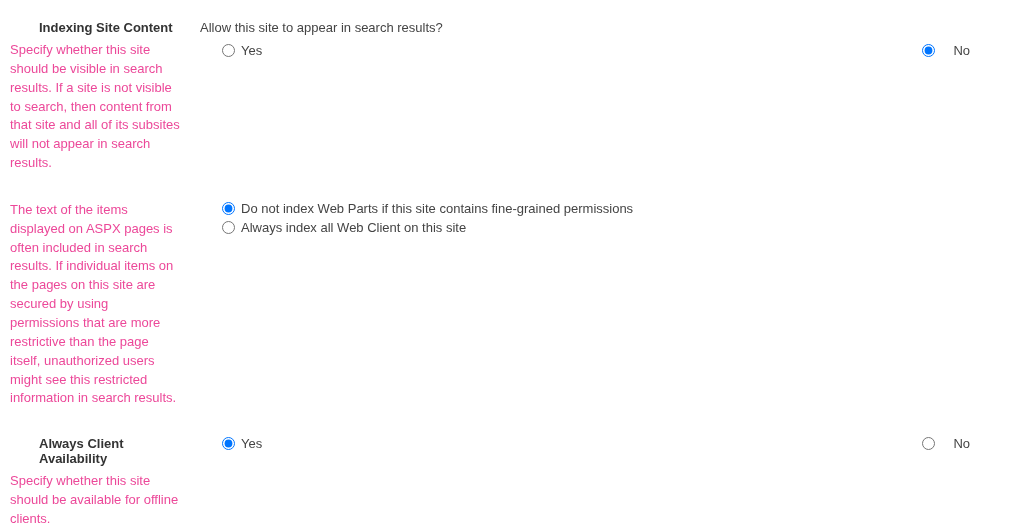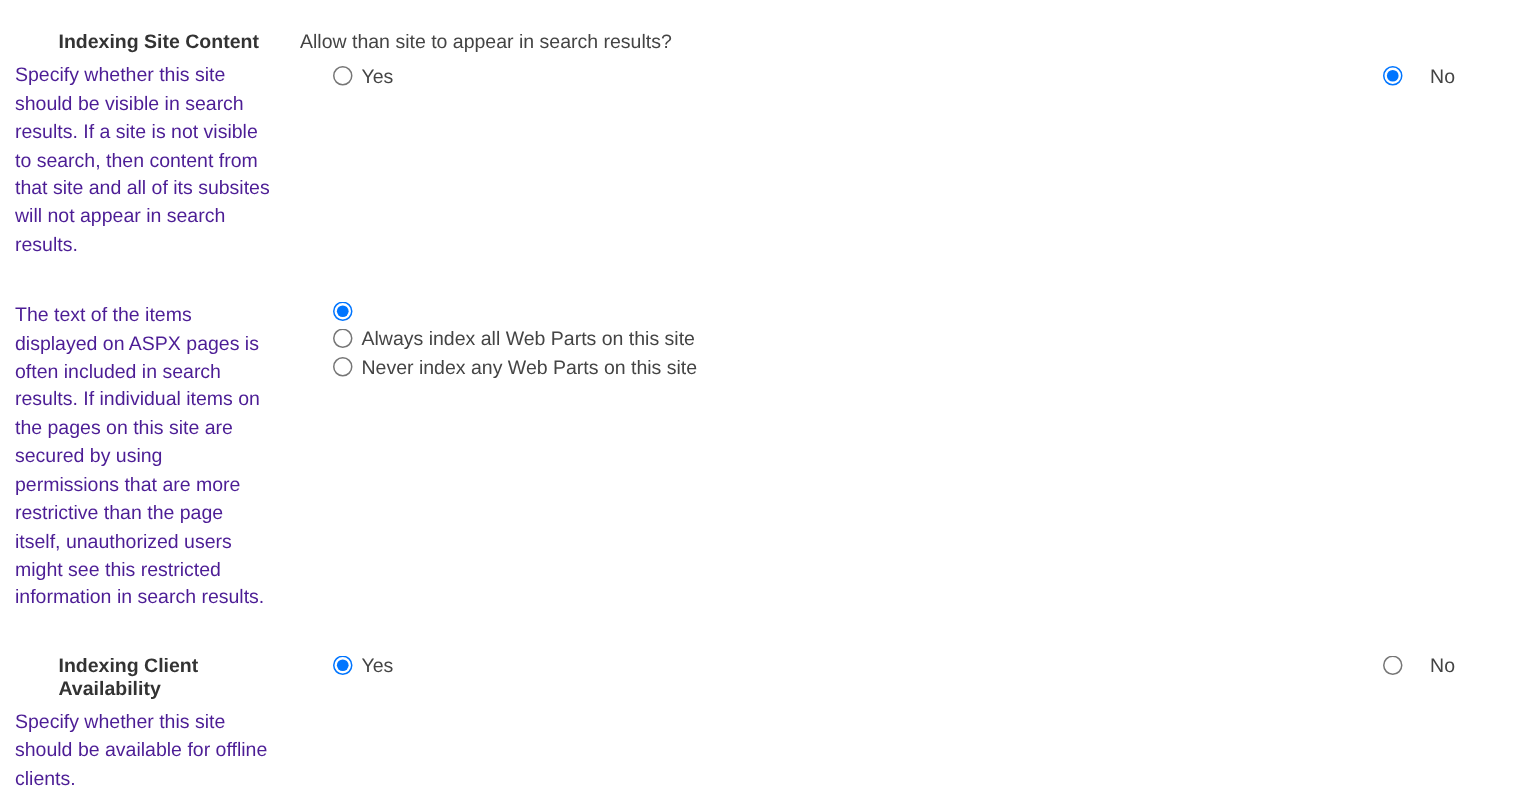--- a/index.html
+++ b/index.html
@@ -20,21 +20,21 @@
       flex-shrink: 0;
       padding-right: 10px;
     }
     .left .heading {
       font-weight: 600;
       color: #333;
       margin-bottom: 6px;
       padding-left: 29px;
     }
     .left .desc {
-      color: #4c1d95;
+      color: #ec4899;
       line-height: 1.45;
     }
     .right {
       flex: 1;
       padding-left: 10px;
       color: #444;
     }
     .prompt {
       margin-bottom: 8px;
     }
@@ -62,56 +62,53 @@
   </style>
 </head>
 <body>
 
 <div class="row">
   <div class="left">
     <div class="heading">Indexing Site Content</div>
     <div class="desc">Specify whether this site should be visible in search results. If a site is not visible to search, then content from that site and all of its subsites will not appear in search results.</div>
   </div>
   <div class="right">
-    <div class="prompt">Allow than site to appear in search results?</div>
+    <div class="prompt">Allow this site to appear in search results?</div>
     <div class="yn-row">
       <label class="yn-left">
         <input type="radio" name="indexing" style="">
         <span>Yes</span>
       </label>
       <label class="yn-right-opt">
         <input type="radio" name="indexing" checked="" style="">
         <span>No</span>
       </label>
     </div>
   </div>
 </div>
 
 <div class="row">
   <div class="left">
     <div class="desc">The text of the items displayed on ASPX pages is often included in search results. If individual items on the pages on this site are secured by using permissions that are more restrictive than the page itself, unauthorized users might see this restricted information in search results.</div>
   </div>
   <div class="right">
     <label class="radio-line">
       <input type="radio" name="aspx" checked="" style="">
+      <span>Do not index Web Parts if this site contains fine-grained permissions</span>
     </label>
     <label class="radio-line">
       <input type="radio" name="aspx" style="">
-      <span>Always index all Web Parts on this site</span>
-    </label>
-    <label class="radio-line">
-      <input type="radio" name="aspx" style="">
-      <span>Never index any Web Parts on this site</span>
+      <span>Always index all Web Client on this site</span>
     </label>
   </div>
 </div>
 
 <div class="row">
   <div class="left">
-    <div class="heading">Indexing Client Availability</div>
+    <div class="heading">Always Client Availability</div>
     <div class="desc">Specify whether this site should be available for offline clients.</div>
   </div>
   <div class="right">
     <div class="yn-row">
       <label class="yn-left">
         <input type="radio" name="offline" checked="" style="">
         <span>Yes</span>
       </label>
       <label class="yn-right-opt">
         <input type="radio" name="offline" style="">

